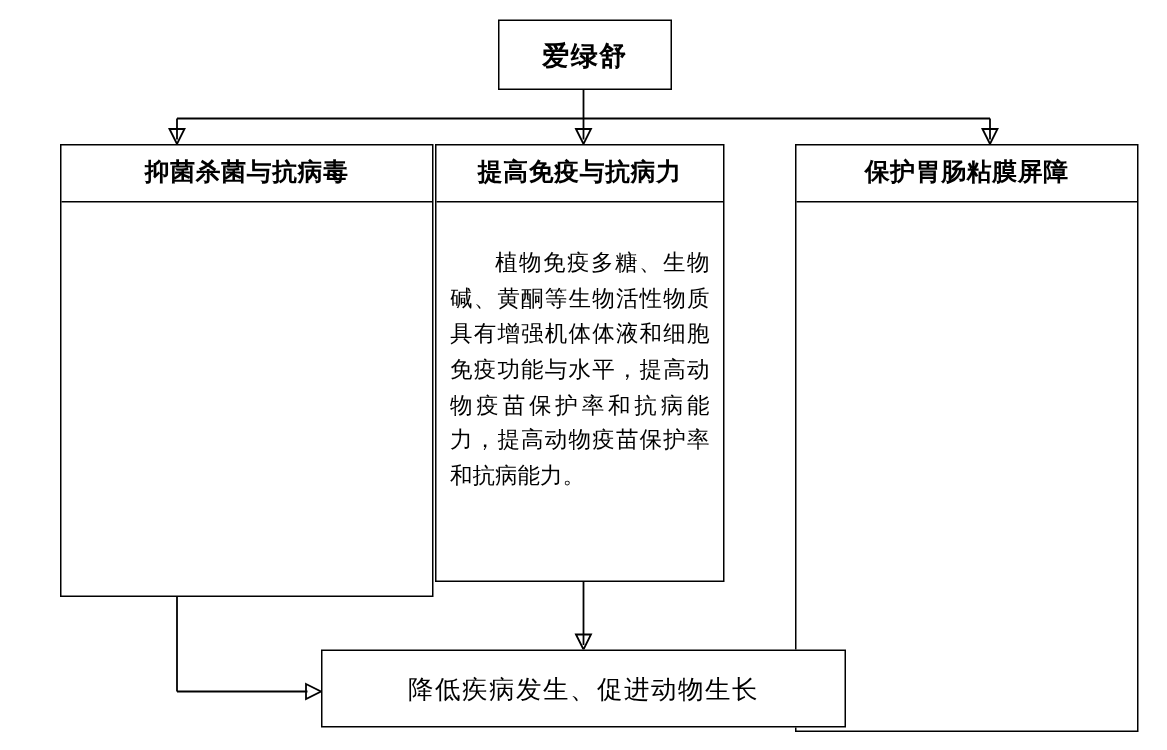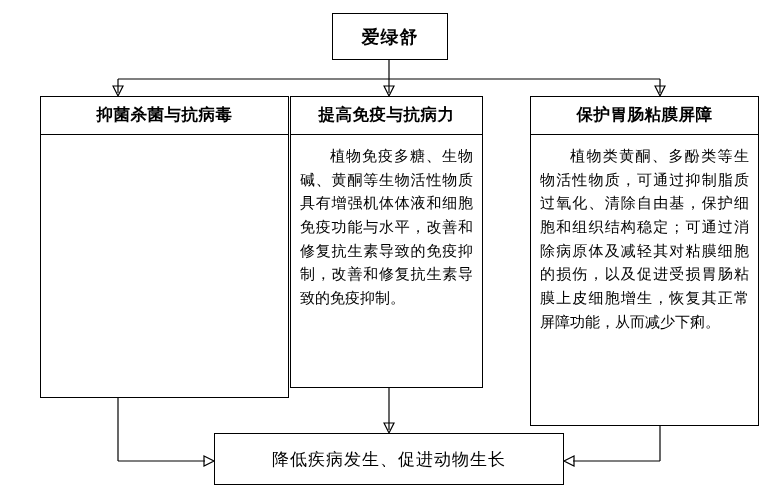--- a/index.html
+++ b/index.html
@@ -108,27 +108,26 @@
   </svg>
 
   <div class="box title-box" style="left:332px; top:13px; width:116px; height:47px;">
     <span>爱绿舒</span>
   </div>
 
   <div class="box col-box" style="left:20px; top:96px; width:249px; height:302px;margin-left:20px;">
     <div class="col-head">抑菌杀菌与抗病毒</div>
   </div>
 
-  <div class="box col-box" style="left:290px; top:96px; width:193px; height:292px;">
+  <div class="box col-box" style="left:290px; top:96px; width:193px; height:292px;gap:20px;">
     <div class="col-head">提高免疫与抗病力</div>
-    <div class="col-body">植物免疫多糖、生物碱、黄酮等生物活性物质具有增强机体体液和细胞免疫功能与水平，改善和修复抗生素导致的免疫抑制，改善和修复抗生素导致的免疫抑制。</div>
+    <div class="col-body">植物免疫多糖、生物碱、黄酮等生物活性物质具有增强机体体液和细胞免疫功能与水平，提高动物疫苗保护率和抗病能力，提高动物疫苗保护率和抗病能力。</div>
   </div>
 
-  <div class="box col-box" style="left:530px; top:96px; width:229px; height:330px;">
+  <div class="box col-box" style="left:530px; top:96px; width:229px; height:392px;">
     <div class="col-head">保护胃肠粘膜屏障</div>
-    <div class="col-body">植物类黄酮、多酚类等生物活性物质，可通过抑制脂质过氧化、清除自由基，保护细胞和组织结构稳定；可通过消除病原体及减轻其对粘膜细胞的损伤，以及促进受损胃肠粘膜上皮细胞增生，恢复其正常屏障功能，从而减少下痢。</div>
   </div>
 
   <div class="box bottom-box" style="left:214px; top:433px; width:350px; height:52px;">
     <span>降低疾病发生、促进动物生长</span>
   </div>
 
 </div>
 
 </body></html>

